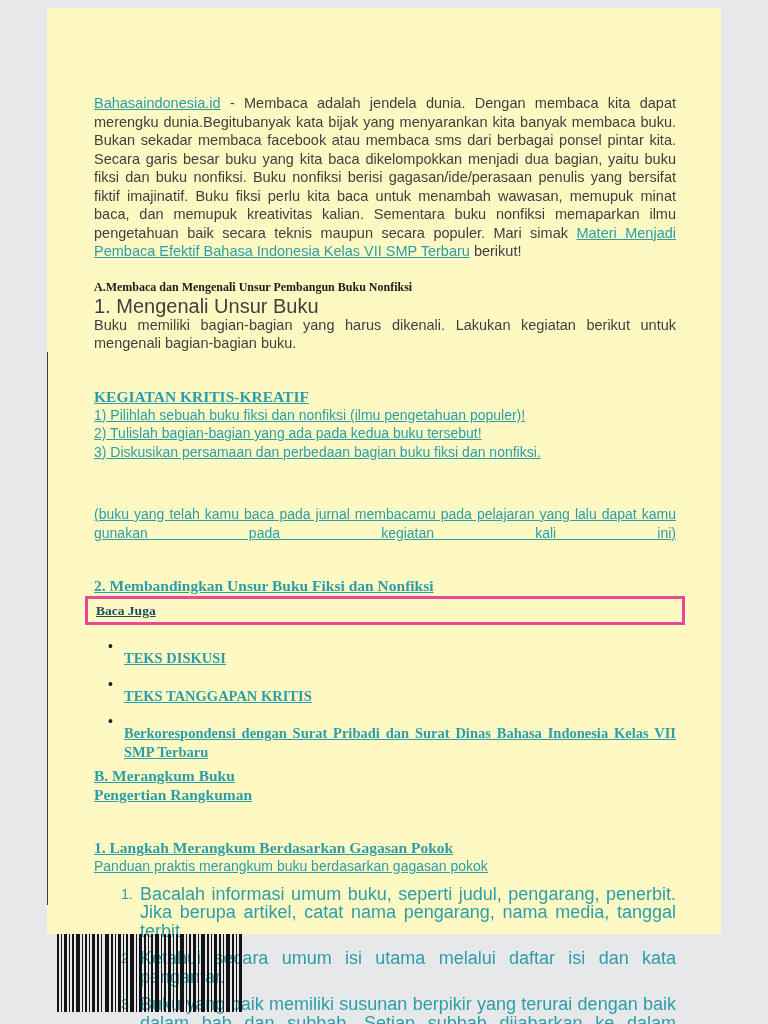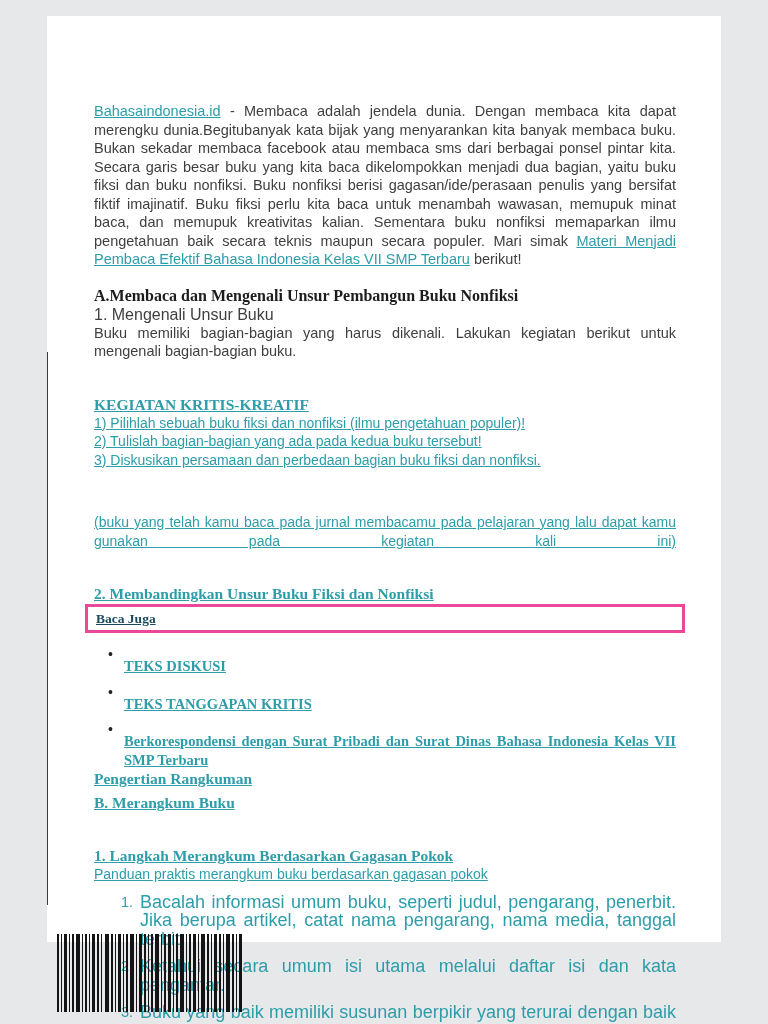--- a/index.html
+++ b/index.html
@@ -5,46 +5,46 @@
   * { margin: 0; padding: 0; box-sizing: border-box; }
   html, body { width: 768px; height: 1024px; }
   body {
     background: #e7e8e9;
     font-family: "Liberation Sans", sans-serif;
     position: relative;
     overflow: hidden;
   }
   .paper {
     position: absolute;
-    left: 47px; top: 16px;
+    left: 47px; top: 8px;
     width: 674px; height: 926px;
-    background: #ffffff;
+    background: #fef9c3;
   }
   .content { padding: 86px 45px 0 47px; }
 
   .body-text {
     font-size: 14.5px;
     line-height: 18.5px;
     color: #3f3f3f;
     text-align: justify;
   }
   a { color: #2d9daa; text-decoration: underline; cursor: pointer; }
 
   .serif-bold {
     font-family: "Liberation Serif", serif;
     font-weight: bold;
   }
   .heading-black {
-    font-size: 16px;
+    font-size: 12px;
     line-height: 19px;
     color: #1c1c1c;
     margin-top: 17px;
   }
   .sub-plain {
-    font-size: 16px;
+    font-size: 20px;
     line-height: 19px;
     color: #3f3f3f;
   }
   .teal-heading {
     font-size: 15.5px;
     line-height: 19px;
     color: #2d9daa;
     text-decoration: underline;
   }
   .mt-block { margin-top: 34px; }
@@ -159,22 +159,22 @@
     </div>
     <div class="bullet-row">
       <span class="bullet-dot">•</span>
       <a href="#" class="bullet-link">TEKS TANGGAPAN KRITIS</a>
     </div>
     <div class="bullet-row">
       <span class="bullet-dot">•</span>
       <a href="#" class="bullet-link">Berkorespondensi dengan Surat Pribadi dan Surat Dinas Bahasa Indonesia Kelas VII SMP Terbaru</a>
     </div>
 
+    <div class="serif-bold teal-heading tight-top">B. Merangkum Buku</div>
     <div class="serif-bold teal-heading">Pengertian Rangkuman</div>
-    <div class="serif-bold teal-heading tight-top">B. Merangkum Buku</div>
 
     <div class="serif-bold teal-heading mt-block">1. Langkah Merangkum Berdasarkan Gagasan Pokok</div>
     <div class="teal-line">Panduan praktis merangkum buku berdasarkan gagasan pokok</div>
 
     <div class="step-row">
       <span class="step-num">1.</span>
       <span class="step-text stretch">Bacalah informasi umum buku, seperti judul, pengarang, penerbit. Jika berupa artikel, catat nama pengarang, nama media, tanggal terbit.</span>
     </div>
     <div class="step-row">
       <span class="step-num">2.</span>

